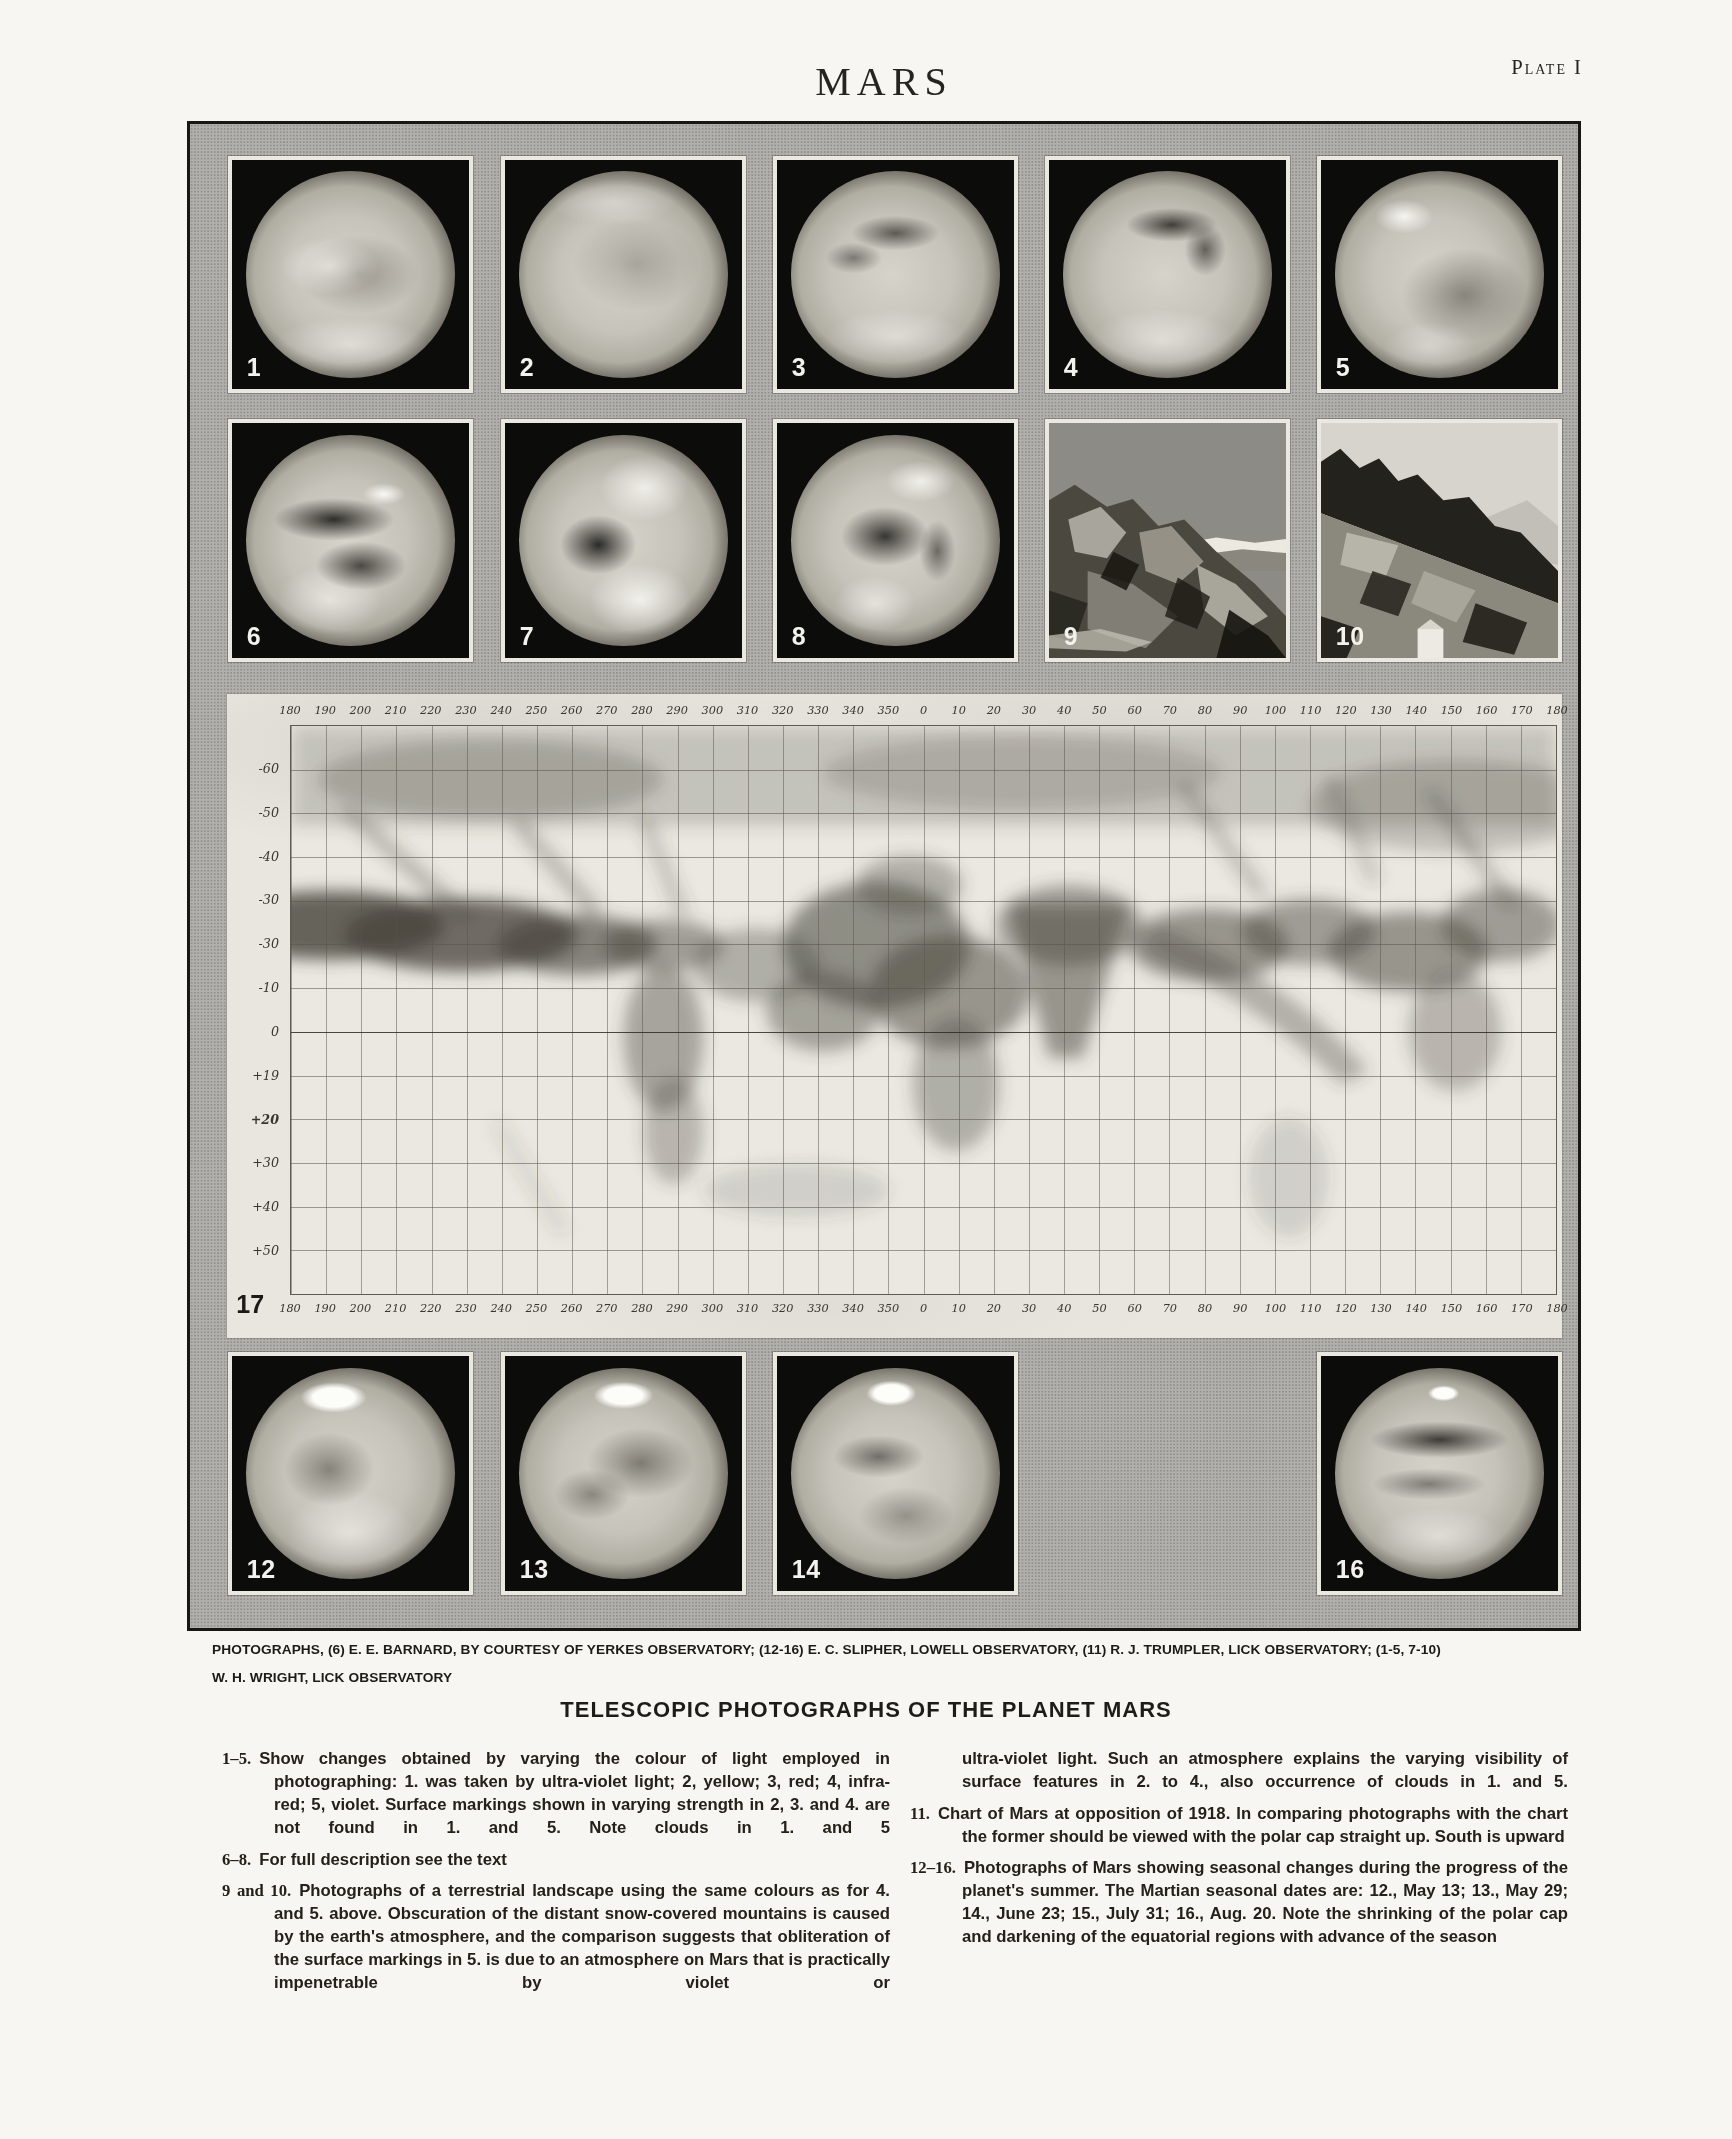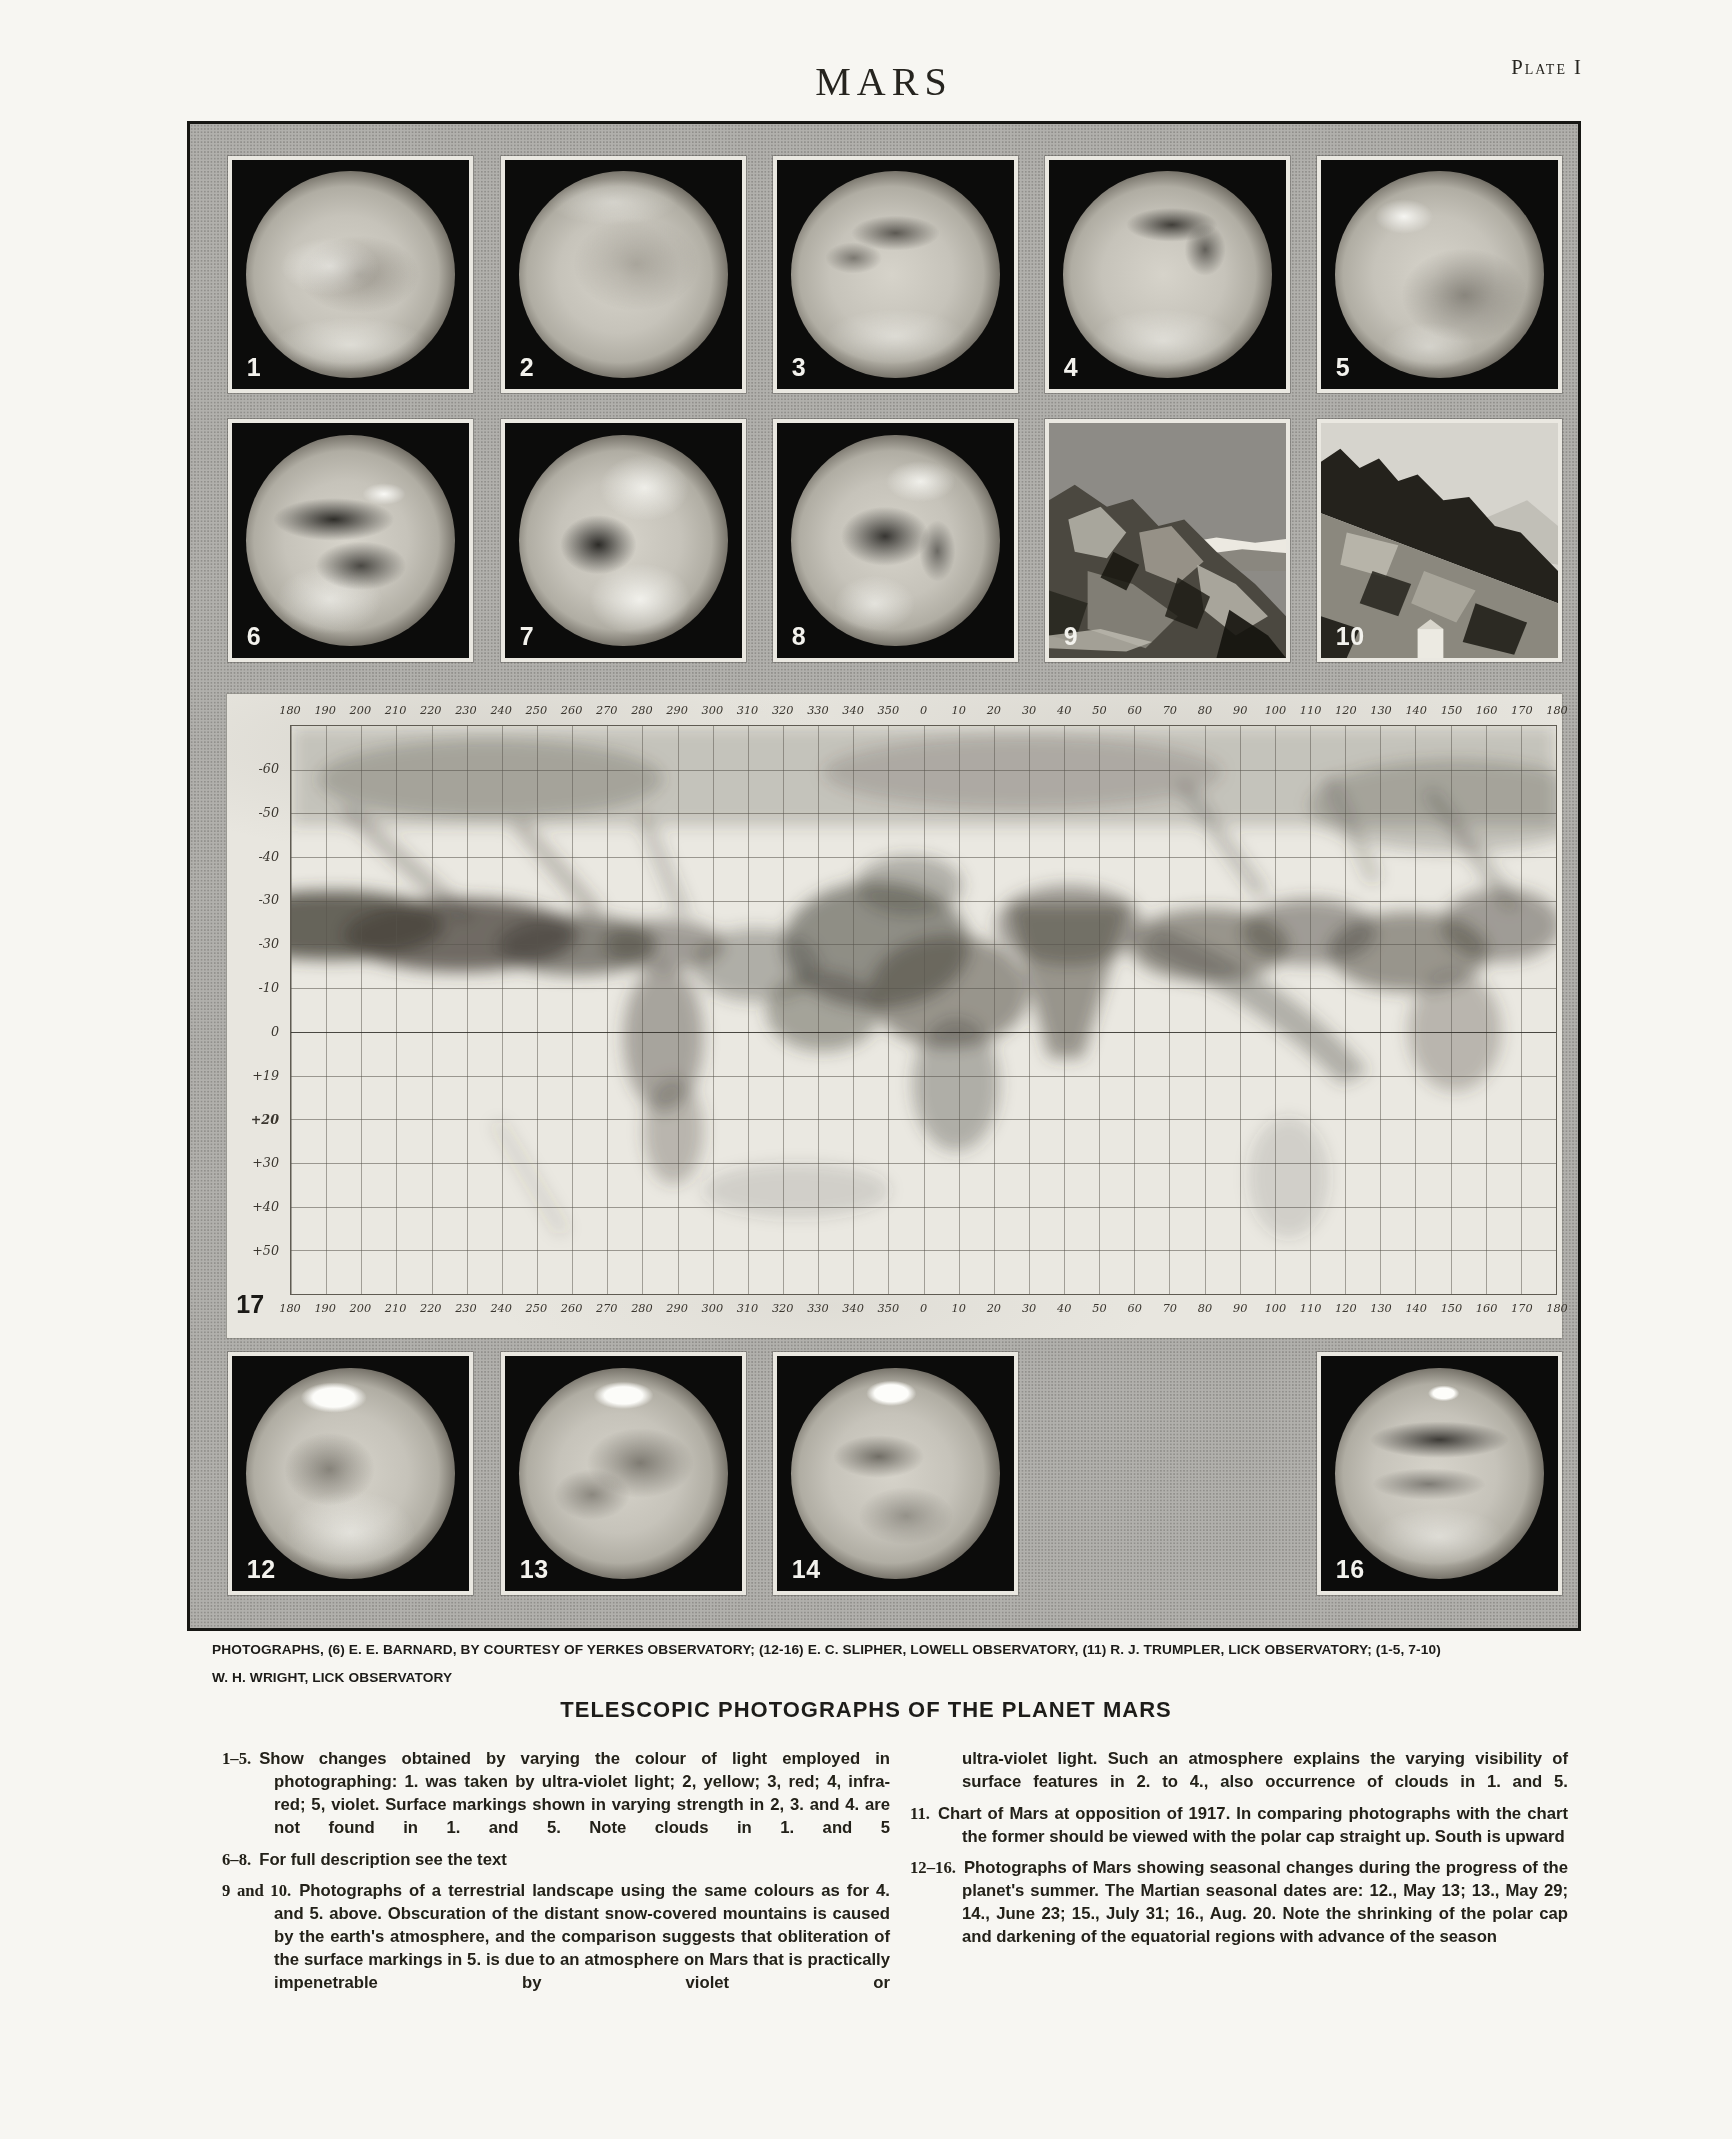--- a/index.html
+++ b/index.html
@@ -429,21 +429,21 @@
     <p class="cap-item justify-last">
       <span class="cap-label">9 and 10.</span><span>Photographs of a terrestrial landscape using the same colours as for 4. and 5. above. Obscuration of the distant snow-covered mountains is caused by the earth's atmosphere, and the comparison suggests that obliteration of the surface markings in 5. is due to an atmosphere on Mars that is practically impenetrable by violet or</span>
     </p>
   </div>
 
   <div class="caption-col col-right">
     <p class="cap-item no-label justify-last" style="padding-left:52px;">
       <span>ultra-violet light. Such an atmosphere explains the varying visibility of surface features in 2. to 4., also occurrence of clouds in 1. and 5.</span>
     </p>
     <p class="cap-item">
-      <span class="cap-label">11.</span><span>Chart of Mars at opposition of 1917. In comparing photographs with the chart the former should be viewed with the polar cap straight up. South is upward</span>
+      <span class="cap-label">11.</span><span>Chart of Mars at opposition of 1918. In comparing photographs with the chart the former should be viewed with the polar cap straight up. South is upward</span>
     </p>
     <p class="cap-item">
       <span class="cap-label">12–16.</span><span>Photographs of Mars showing seasonal changes during the progress of the planet's summer. The Martian seasonal dates are: 12., May 13; 13., May 29; 14., June 23; 15., July 31; 16., Aug. 20. Note the shrinking of the polar cap and darkening of the equatorial regions with advance of the season</span>
     </p>
   </div>
 
 </div>
 
 
 </body></html>

